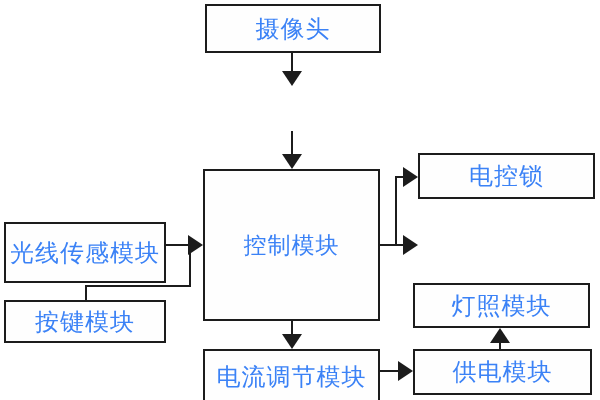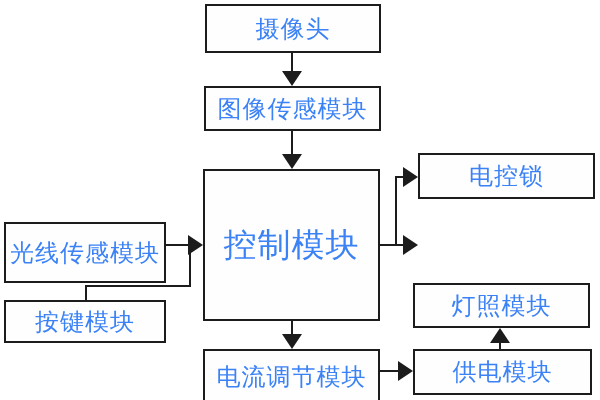--- a/index.html
+++ b/index.html
@@ -22,21 +22,21 @@
     border: 2px solid #1c1c1c;
     display: flex;
     align-items: center;
     justify-content: center;
     text-align: center;
     color: #3b82f6;
     font-size: 24px;
     letter-spacing: 1px;
     line-height: 1;
   }
-  .box.big { font-size: 33px; }
+  .box.big { font-size: 23px; }
   .line {
     position: absolute;
     background: #1c1c1c;
   }
   .arrow {
     position: absolute;
     width: 0;
     height: 0;
   }
   .arrow.down {
@@ -57,23 +57,20 @@
 </style>
 </head>
 <body>
 
 <div id="stage">
 
   <div class="box" style="left:205px; top:4px;   width:176px; height:49px;">
     <span>摄像头</span>
   </div>
 
-  <div class="box" style="left:204px; top:86px;  width:177px; height:45px;">
-    <span>图像传感模块</span>
-  </div>
 
   <div class="box big" style="left:203px; top:169px; width:177px; height:152px;">
     <span>控制模块</span>
   </div>
 
   <div class="box" style="left:4px;   top:222px; width:162px; height:61px;">
     <span>光线传感模块</span>
   </div>
 
   <div class="box" style="left:418px; top:153px; width:177px; height:46px;">

